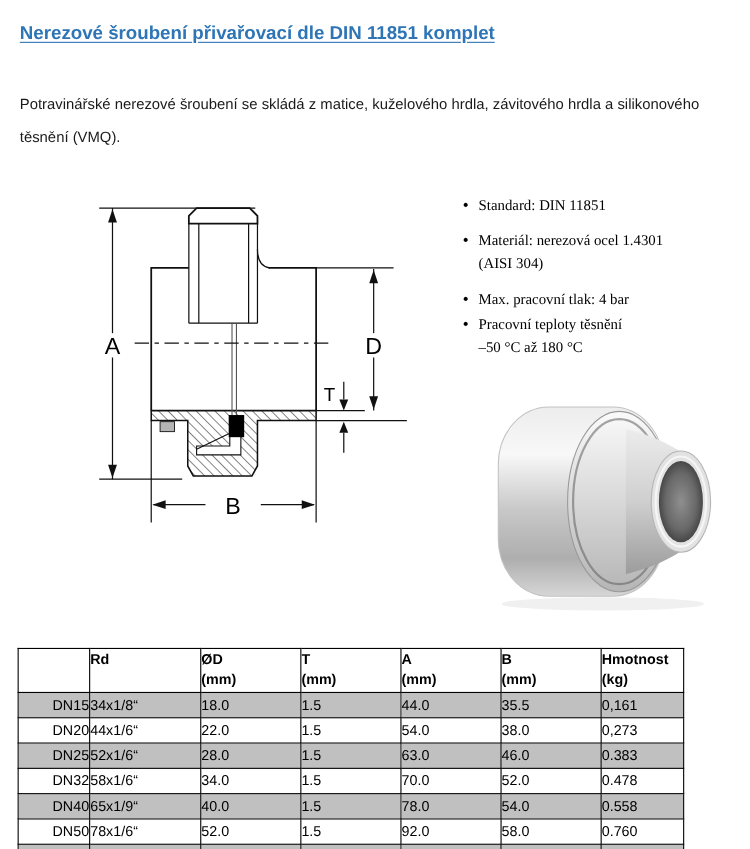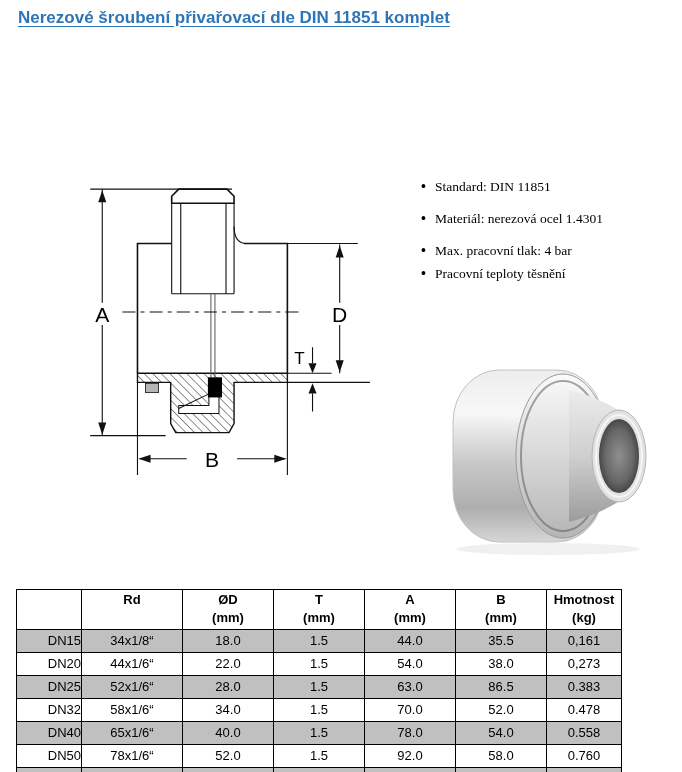--- a/index.html
+++ b/index.html
@@ -1,54 +1,55 @@
 <!DOCTYPE html>
 <html><head>
 <meta charset="utf-8">
 <style>
   html,body{margin:0;padding:0;background:#fff;}
   .page{position:relative;width:682px;height:772px;background:#fff;overflow:hidden;
         font-family:"Liberation Sans",sans-serif;color:#1a1a1a;}
 
-  .title{position:absolute;left:18px;top:8px;margin:0;font-size:17px;font-weight:bold;
+  .title{position:absolute;left:18px;top:20px;margin:0;font-size:17px;font-weight:bold;
          color:#2E75B6;text-decoration:underline;text-underline-offset:3px;cursor:pointer;}
 
   .intro{position:absolute;left:18px;top:80px;width:660px;margin:0;
          font-size:13.5px;line-height:30px;color:#1a1a1a;}
 
   .drawing{position:absolute;left:58px;top:160px;}
   .photo{position:absolute;left:443px;top:360px;}
 
   .specs{position:absolute;left:410px;top:176px;width:272px;margin:0;padding:0;list-style:none;
          font-size:13.5px;color:#000;}
   .specs li{display:flex;align-items:flex-start;}
   .specs li.mb11{margin-bottom:11px;}
   .specs li.mb2{margin-bottom:2px;}
   .bullet{width:25px;padding-left:11px;box-sizing:border-box;line-height:21px;font-size:14px;}
   .spec-text{flex:1;line-height:21px;font-family:Liberation Serif, serif;}
   .spec-text span{display:block;}
 
   table.dims{position:absolute;left:16px;top:589px;width:605px;border-collapse:collapse;
              table-layout:fixed;font-size:13px;color:#000;}
-  table.dims th,table.dims td{border:1.5px solid #000;padding:0;text-align:center;overflow:hidden;}
+  table.dims th,table.dims td{border:1.5px solid #000;padding:0;text-align:left;overflow:hidden;}
   table.dims th{height:38px;vertical-align:top;font-weight:bold;line-height:18px;padding-top:1px;}
   table.dims td{height:22px;line-height:22px;}
   table.dims tbody tr:nth-child(odd){background:#C0C0C0;}
   table.dims td:first-child{text-align:right;padding-left:13px;}
   table.dims th span{display:block;}
 
   svg text{font-family:"Liberation Sans",sans-serif;fill:#000;}
 </style>
 </head>
 <body>
 
 <div class="page">
 
   <h1 class="title">Nerezové šroubení přivařovací dle DIN 11851 komplet</h1>
 
+  <p class="intro">Potravinářské nerezové šroubení se skládá z matice, kuželového hrdla, závitového hrdla a silikonového těsnění (VMQ).</p>
 
   <svg class="drawing" width="332" height="332" viewBox="0 0 330 330">
     <defs>
       <pattern id="hatch" patternUnits="userSpaceOnUse" width="6" height="6" patternTransform="rotate(-45)">
         <line x1="0" y1="0" x2="0" y2="6" stroke="#222" stroke-width="1"></line>
       </pattern>
     </defs>
 
     <g stroke="#111" stroke-width="1.6" fill="none">
 
@@ -105,32 +106,34 @@
     <li class="mb11">
       <span class="bullet">•</span>
       <div class="spec-text">
         <span>Standard: DIN 11851</span>
       </div>
     </li>
     <li class="mb11">
       <span class="bullet">•</span>
       <div class="spec-text">
         <span>Materiál: nerezová ocel 1.4301</span>
+        <span>(AISI 304)</span>
       </div>
     </li>
     <li class="mb2">
       <span class="bullet">•</span>
       <div class="spec-text">
         <span>Max. pracovní tlak: 4 bar</span>
       </div>
     </li>
     <li>
       <span class="bullet">•</span>
       <div class="spec-text">
         <span>Pracovní teploty těsnění</span>
+        <span>–50 °C až 180 °C</span>
       </div>
     </li>
   </ul>
 
   <svg class="photo" width="224" height="198" viewBox="0 0 224 198">
     <defs>
       <linearGradient id="mNut" x1="0" y1="0" x2="0" y2="1">
         <stop offset="0" stop-color="#ededed"></stop>
           <stop offset="0.25" stop-color="#f8f8f8"></stop>
         <stop offset="0.55" stop-color="#c7c7c7"></stop>
@@ -223,35 +226,35 @@
         <td>54.0</td>
         <td>38.0</td>
         <td>0,273</td>
       </tr>
       <tr>
         <td>DN25</td>
         <td>52x1/6“</td>
         <td>28.0</td>
         <td>1.5</td>
         <td>63.0</td>
-        <td>86.5</td>
+        <td>46.0</td>
         <td>0.383</td>
       </tr>
       <tr>
         <td>DN32</td>
         <td>58x1/6“</td>
         <td>34.0</td>
         <td>1.5</td>
         <td>70.0</td>
         <td>52.0</td>
         <td>0.478</td>
       </tr>
       <tr>
         <td>DN40</td>
-        <td>65x1/6“</td>
+        <td>65x1/9“</td>
         <td>40.0</td>
         <td>1.5</td>
         <td>78.0</td>
         <td>54.0</td>
         <td>0.558</td>
       </tr>
       <tr>
         <td>DN50</td>
         <td>78x1/6“</td>
         <td>52.0</td>

